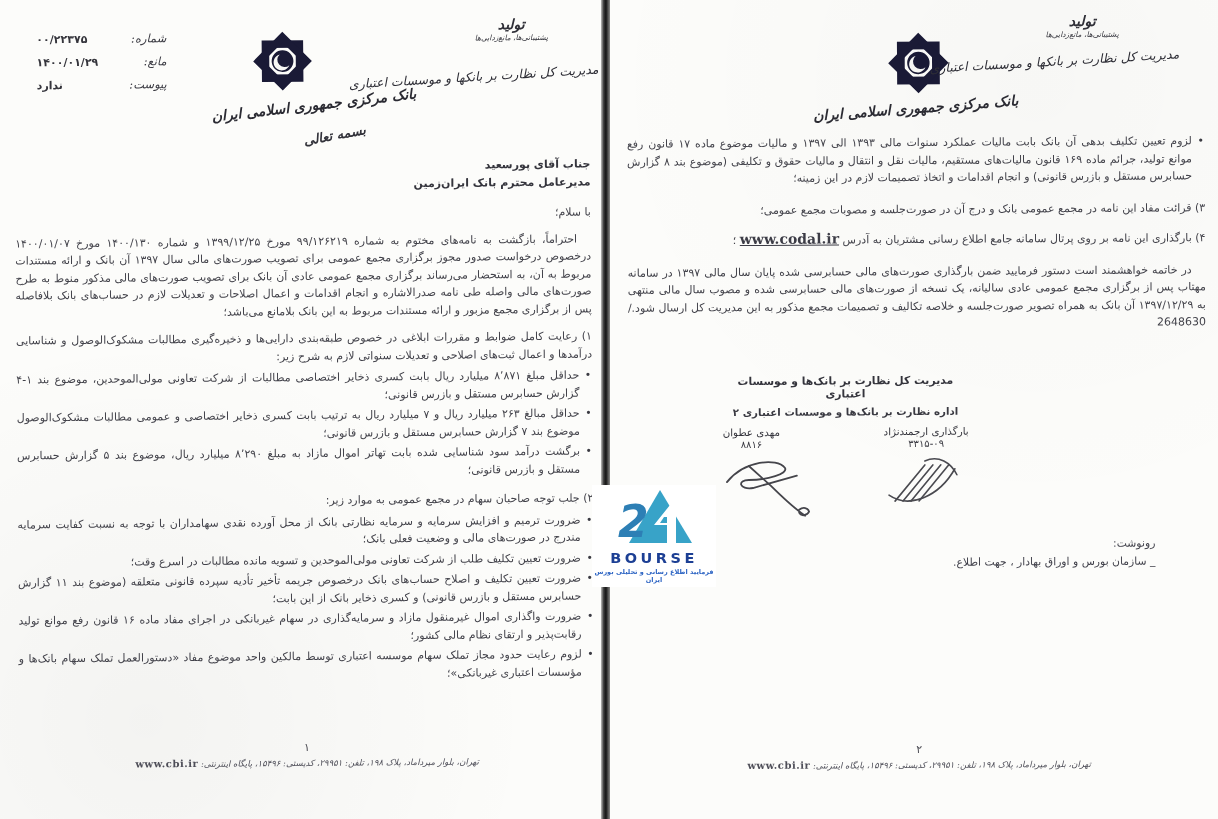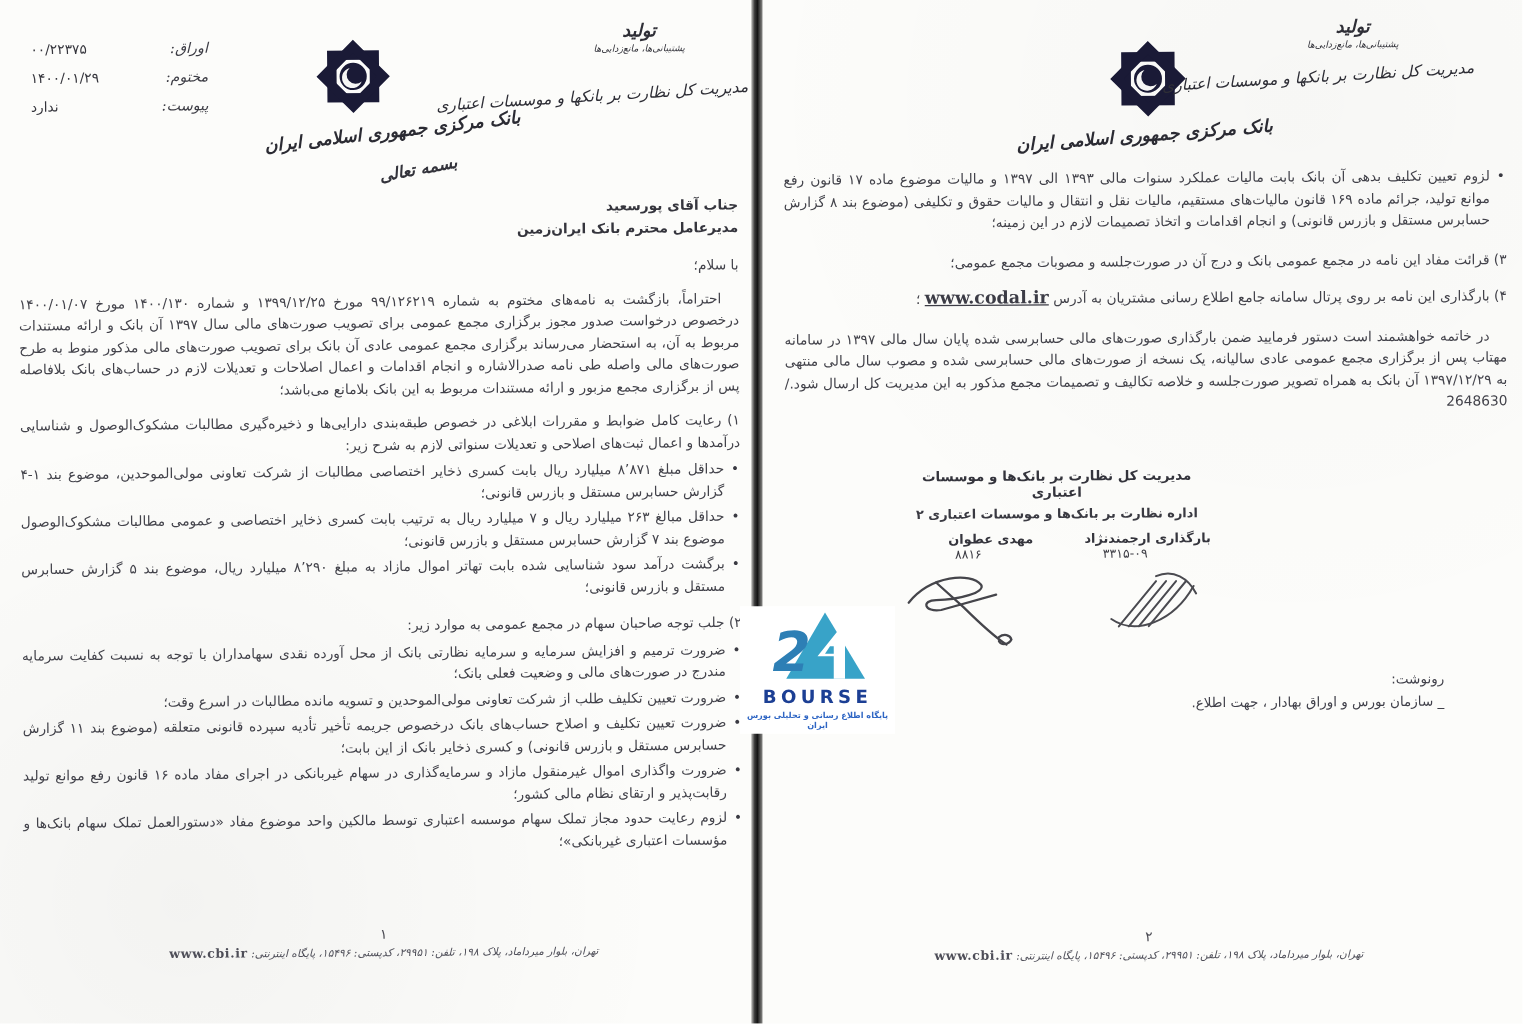--- a/index.html
+++ b/index.html
@@ -13,21 +13,21 @@
   .page{position:absolute;top:0;height:819px;direction:rtl;z-index:2;}
   #page1{left:0;width:601px;}
   #page2{left:611px;width:607px;}
   .tilt1{transform:rotate(-0.5deg);transform-origin:50% 40%;}
   .tilt2{transform:rotate(-0.35deg);transform-origin:50% 40%;}
 
   
   .meta{position:absolute;left:24px;top:30px;width:142px;direction:rtl;}
   .meta-row{display:flex;justify-content:space-between;align-items:baseline;margin-bottom:9px;}
   .meta-label{font-family:"DejaVu Serif",serif;font-style:italic;font-size:11.5px;color:#3c3c44;}
-  .meta-value{font-size:11px;font-weight:normal;color:#35353c;letter-spacing:.5px;}
+  .meta-value{font-size:11px;font-weight:bold;color:#35353c;letter-spacing:.5px;margin-left:12px;}
   .logo{position:absolute;}
   .bankname{position:absolute;font-family:"DejaVu Serif",serif;font-style:italic;font-weight:bold;
         font-size:14px;color:#2b2b33;text-align:center;white-space:nowrap;}
   .besmele{position:absolute;font-family:"DejaVu Serif",serif;font-style:italic;font-weight:bold;
         font-size:13px;color:#33333b;transform:rotate(-10deg);}
   .slogan{position:absolute;text-align:center;font-family:"DejaVu Serif",serif;font-style:italic;color:#2f2f37;}
   .slogan-top{font-size:14px;font-weight:bold;}
   .slogan-sub{font-size:7.5px;margin-top:1px;}
   .dept{position:absolute;font-family:"DejaVu Serif",serif;font-style:italic;font-size:12.5px;
         color:#2e2e36;text-align:center;transform:rotate(-3deg);white-space:nowrap;}
@@ -45,21 +45,21 @@
   .bullet::before{content:"•";position:absolute;right:1px;top:0;color:#3a3a42;}
   .link{text-decoration:underline;font-family:"DejaVu Serif",serif;font-weight:bold;font-size:14px;color:#3c3c46;}
   .refnum{letter-spacing:.5px;}
 
   
   .sigblock{position:absolute;left:103px;top:374px;width:258px;text-align:center;direction:rtl;}
   .sig-line1{font-weight:bold;font-size:10.8px;color:#34343c;}
   .sig-line2{font-weight:bold;font-size:10.3px;color:#3a3a42;margin-top:5px;}
   .signers{display:flex;justify-content:space-between;margin-top:8px;padding:0 6px;}
   .signer{text-align:center;}
-  .signer-name{font-weight:bold;font-size:10.3px;color:#35353d;margin-left:36px;}
+  .signer-name{font-weight:normal;font-size:10.3px;color:#35353d;}
   .signer-code{font-size:10px;margin-top:1px;color:#3c3c44;letter-spacing:1px;}
   .sigs{display:flex;justify-content:space-between;margin-top:4px;}
 
   
   .cc{position:absolute;right:66px;top:538px;width:270px;text-align:right;font-size:10.8px;color:#40404a;}
   .cc div{margin-bottom:5px;}
 
   
   .pagenum{position:absolute;left:0;right:0;text-align:center;font-size:11px;color:#4a4a52;}
   .addr{position:absolute;left:0;right:0;text-align:center;font-family:"DejaVu Serif",serif;
@@ -77,25 +77,25 @@
 </head>
 <body>
 
 <div class="scan">
   <div class="divider"></div>
 
   <div class="page" id="page1">
     <div class="tilt1">
       <div class="meta">
         <div class="meta-row">
-          <span class="meta-label">اوراق:</span>
+          <span class="meta-label">شماره:</span>
           <span class="meta-value">۰۰/۲۲۳۷۵</span>
         </div>
         <div class="meta-row">
-          <span class="meta-label">مختوم:</span>
+          <span class="meta-label">مانع:</span>
           <span class="meta-value">۱۴۰۰/۰۱/۲۹</span>
         </div>
         <div class="meta-row">
           <span class="meta-label">پیوست:</span>
           <span class="meta-value">ندارد</span>
         </div>
       </div>
 
       <div class="logo" style="left:248px;top:27px;">
         <svg width="68" height="68" viewBox="0 0 100 100">
@@ -227,15 +227,15 @@
   <div class="watermark">
     <div>
       <svg width="80" height="58" viewBox="0 0 80 58">
         <polygon points="46,3 78,56 15,56" fill="#38a3c8"></polygon>
         <text x="4" y="50" font-size="44" font-style="italic" font-weight="bold" font-family="DejaVu Sans, sans-serif" fill="#2d7fb5">2</text>
         <polygon points="56,18 62,18 62,56 53,56 53,38 40,38 56,18" fill="#ffffff"></polygon>
         <polygon points="50,30 53,30 53,36 46,36" fill="#38a3c8"></polygon>
       </svg>
     </div>
     <div class="brand">BOURSE</div>
-    <div class="tagline">پایگاه اطلاع رسانی و تحلیلی بورس ایران</div>
+    <div class="tagline">فرمایید اطلاع رسانی و تحلیلی بورس ایران</div>
   </div>
 </div>
 
 </body></html>

